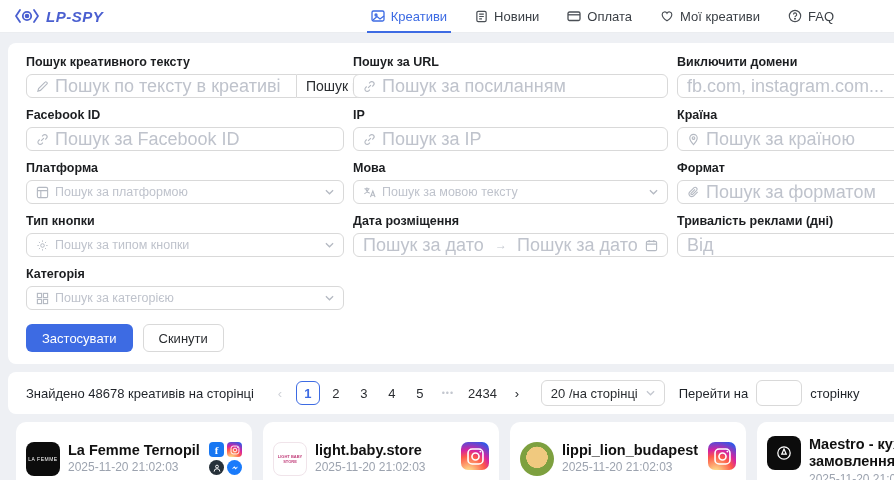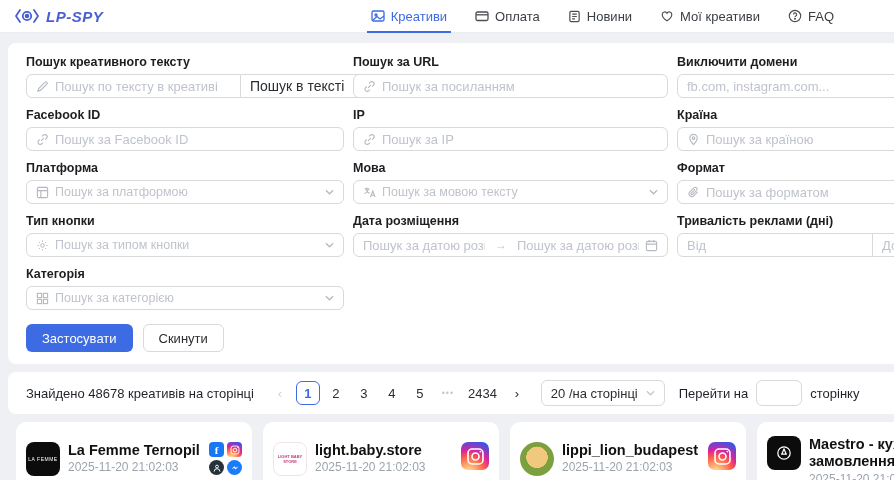--- a/index.html
+++ b/index.html
@@ -51,21 +51,21 @@
   }
   .input-box {
     display: flex; align-items: center; gap: 6px;
     height: 24px; background: #fff;
     border: 1px solid #d9d9d9; border-radius: 6px;
     padding: 0 9px; color: #bfc3cc; font-size: 12.5px;
   }
   .input-box svg { flex: 0 0 auto; stroke: #b4b9c2; }
   .input-box input {
     border: 0; outline: 0; flex: 1; min-width: 0;
-    font: inherit; font-size: 13px; color: #333; background: transparent;
+    font: inherit; font-size: 18px; color: #333; background: transparent;
   }
   .input-box input::placeholder { color: #bfc3cc; }
   .ph { flex: 1; white-space: nowrap; overflow: hidden; color: #bfc3cc; }
   .chev { flex: 0 0 auto; stroke: #c3c7cf; }
   .compound { display: flex; }
   .compound .input-box.main { flex: 1; border-radius: 6px 0 0 6px; }
   .addon {
     display: flex; align-items: center; gap: 17px;
     border: 1px solid #d9d9d9; border-left: 0;
     border-radius: 0 6px 6px 0; height: 24px; padding: 0 9px;
@@ -161,32 +161,32 @@
   <nav class="nav">
     <div class="nav-item active">
       <svg width="14" height="14" viewBox="0 0 14 14" fill="none" stroke-width="1.3">
           <rect x="1" y="2" width="12" height="10" rx="1.5"></rect>
           <circle cx="5" cy="6" r="1"></circle>
           <path d="M2 11 L6 7.5 L9 10 L13 7"></path>
         </svg>
       <span>Креативи</span>
     </div>
     <div class="nav-item">
+      <svg width="13" height="13" viewBox="0 0 14 14" fill="none" stroke-width="1.3">
+          <rect x="2" y="1.5" width="10" height="11" rx="1.5"></rect>
+          <path d="M4.5 4.5 H9.5 M4.5 7 H9.5 M4.5 9.5 H7.5"></path>
+        </svg>
+      <span>Новини</span>
+    </div>
+    <div class="nav-item">
       <svg width="14" height="14" viewBox="0 0 14 14" fill="none" stroke-width="1.3">
           <rect x="1" y="3" width="12" height="8.5" rx="1.5"></rect>
           <path d="M1 5.8 H13"></path>
         </svg>
       <span>Оплата</span>
-    </div>
-    <div class="nav-item">
-      <svg width="13" height="13" viewBox="0 0 14 14" fill="none" stroke-width="1.3">
-          <rect x="2" y="1.5" width="10" height="11" rx="1.5"></rect>
-          <path d="M4.5 4.5 H9.5 M4.5 7 H9.5 M4.5 9.5 H7.5"></path>
-        </svg>
-      <span>Новини</span>
     </div>
     <div class="nav-item">
       <svg width="14" height="14" viewBox="0 0 16 16" fill="none" stroke-width="1.3">
           <path d="M8 13.5 S2.5 10 2.5 6.2 a2.9 2.9 0 0 1 5.5 -1.3 a2.9 2.9 0 0 1 5.5 1.3 C13.5 10 8 13.5 8 13.5 Z"></path>
         </svg>
       <span>Мої креативи</span>
     </div>
     <div class="nav-item">
       <svg width="14" height="14" viewBox="0 0 16 16" fill="none" stroke-width="1.3">
           <circle cx="8" cy="8" r="6.5"></circle>

